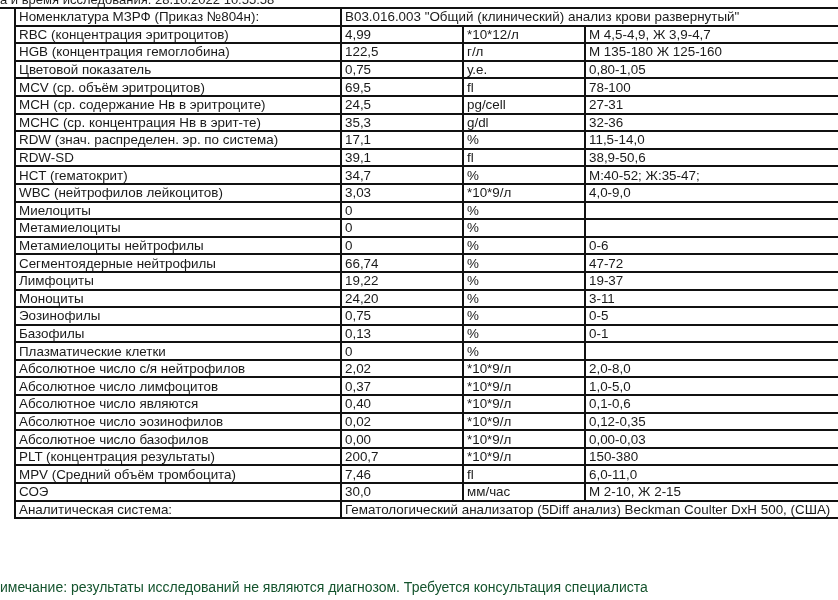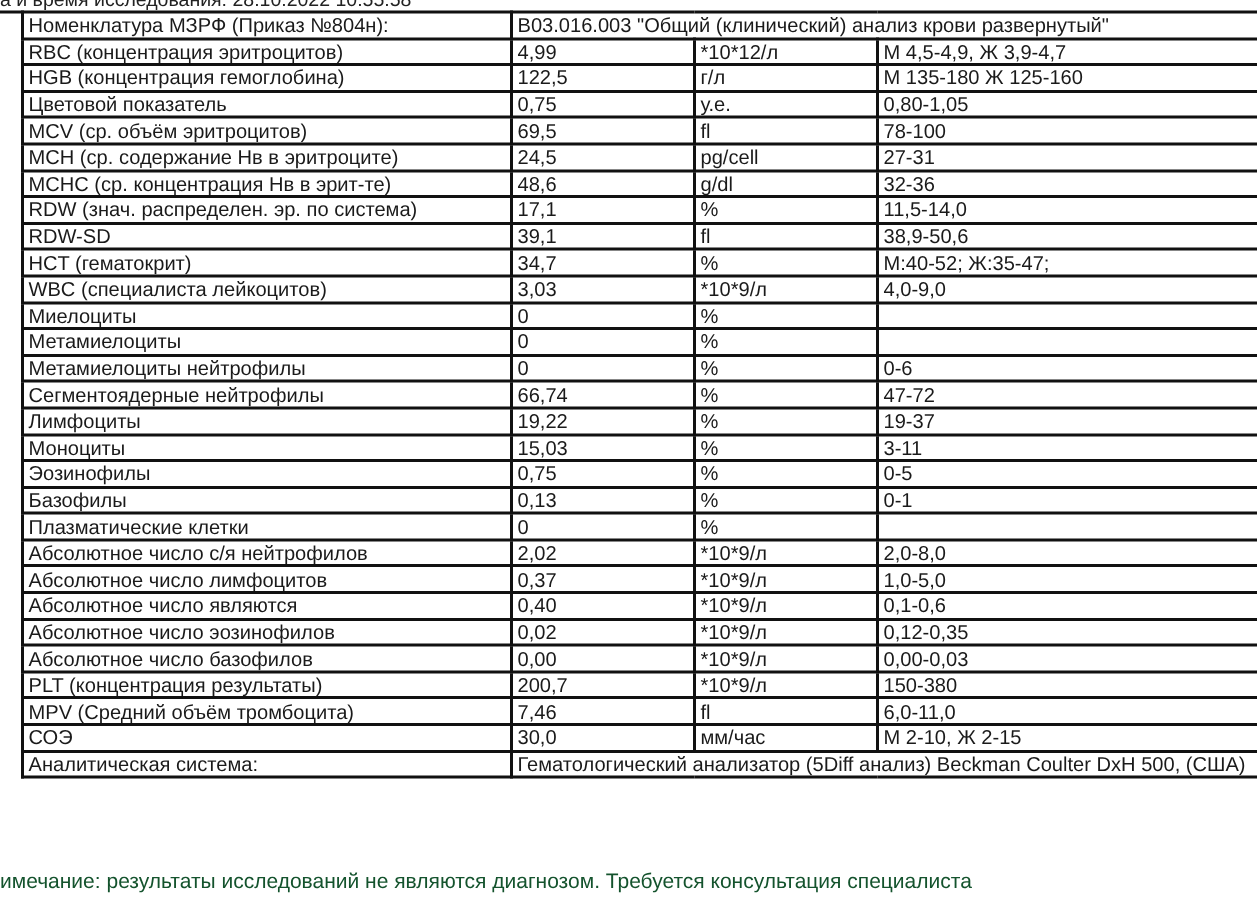--- a/index.html
+++ b/index.html
@@ -84,21 +84,21 @@
         <td>78-100</td>
       </tr>
       <tr>
         <td>MCH (ср. содержание Нв в эритроците)</td>
         <td>24,5</td>
         <td>pg/cell</td>
         <td>27-31</td>
       </tr>
       <tr>
         <td>MCHC (ср. концентрация Нв в эрит-те)</td>
-        <td>48,6</td>
+        <td>35,3</td>
         <td>g/dl</td>
         <td>32-36</td>
       </tr>
       <tr>
         <td>RDW (знач. распределен. эр. по система)</td>
         <td>17,1</td>
         <td>%</td>
         <td>11,5-14,0</td>
       </tr>
       <tr>
@@ -107,21 +107,21 @@
         <td>fl</td>
         <td>38,9-50,6</td>
       </tr>
       <tr>
         <td>HCT (гематокрит)</td>
         <td>34,7</td>
         <td>%</td>
         <td>М:40-52; Ж:35-47;</td>
       </tr>
       <tr>
-        <td>WBC (специалиста лейкоцитов)</td>
+        <td>WBC (нейтрофилов лейкоцитов)</td>
         <td>3,03</td>
         <td>*10*9/л</td>
         <td>4,0-9,0</td>
       </tr>
       <tr>
         <td>Миелоциты</td>
         <td>0</td>
         <td>%</td>
         <td></td>
       </tr>
@@ -144,21 +144,21 @@
         <td>47-72</td>
       </tr>
       <tr>
         <td>Лимфоциты</td>
         <td>19,22</td>
         <td>%</td>
         <td>19-37</td>
       </tr>
       <tr>
         <td>Моноциты</td>
-        <td>15,03</td>
+        <td>24,20</td>
         <td>%</td>
         <td>3-11</td>
       </tr>
       <tr>
         <td>Эозинофилы</td>
         <td>0,75</td>
         <td>%</td>
         <td>0-5</td>
       </tr>
       <tr>

